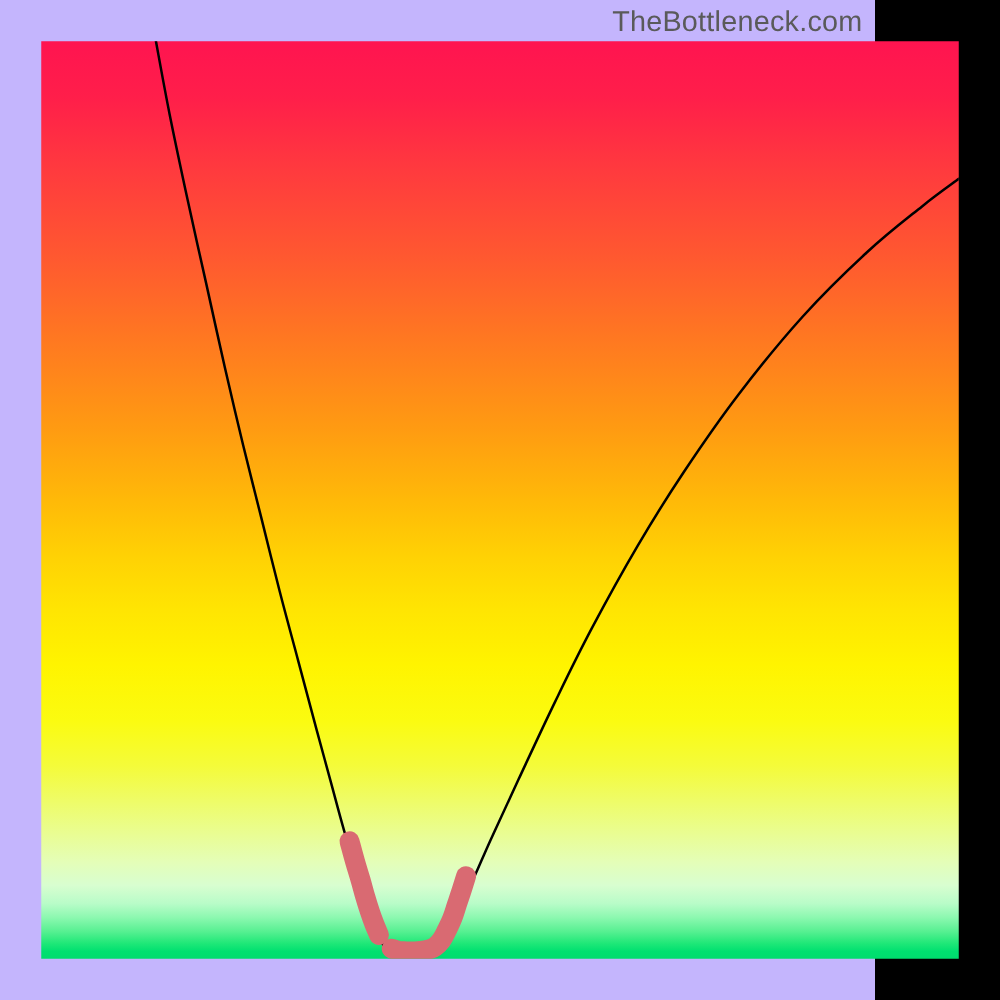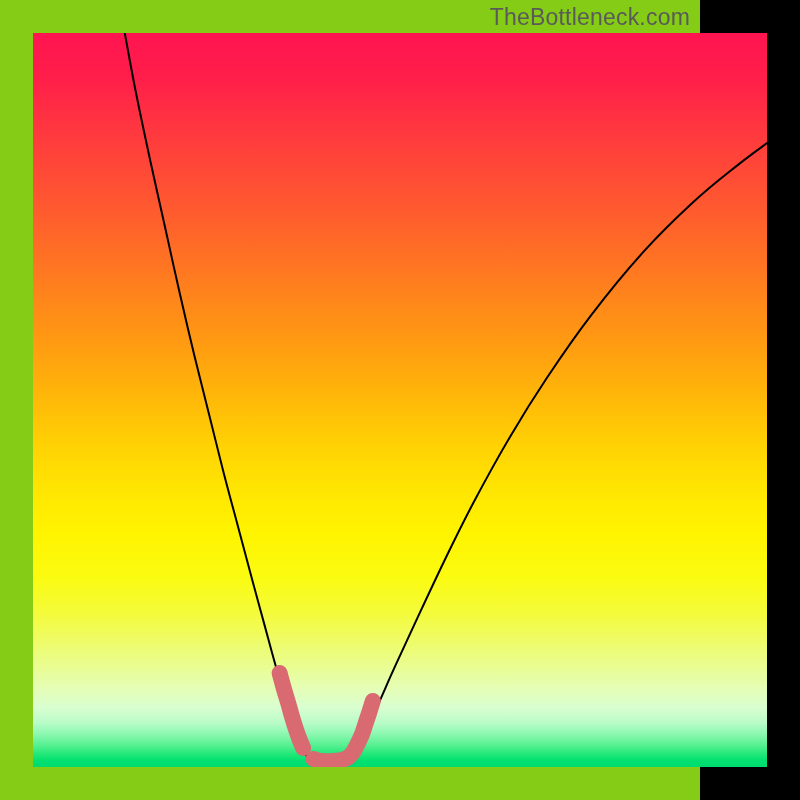--- a/index.html
+++ b/index.html
@@ -10,21 +10,21 @@
     background: #000;
     overflow: hidden;
     font-family: Arial, Helvetica, sans-serif;
   }
   .frame {
     position: absolute;
     left: 0;
     top: 0;
     width: 700px;
     height: 800px;
-    background: #84cc16;
+    background: #c4b5fd;
   }
   .plot {
     position: absolute;
     left: 33px;
     top: 33px;
     width: 734px;
     height: 734px;
     
     background: linear-gradient(to bottom,
       #ff1450 0%,

